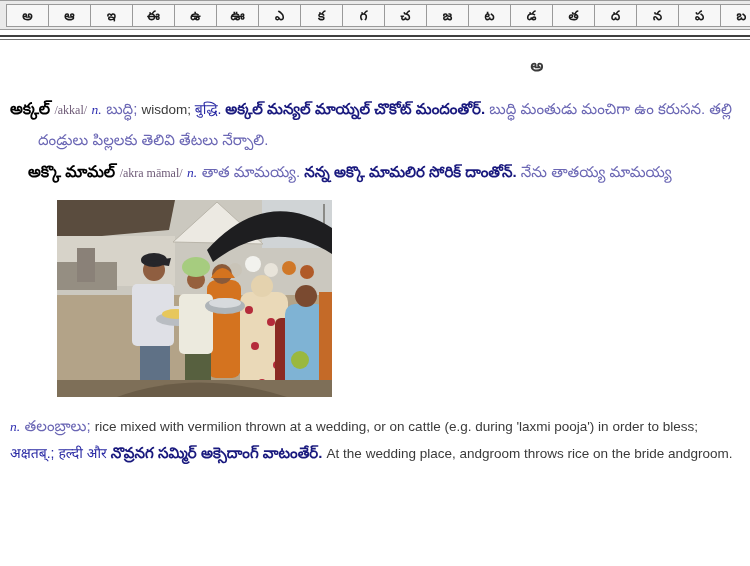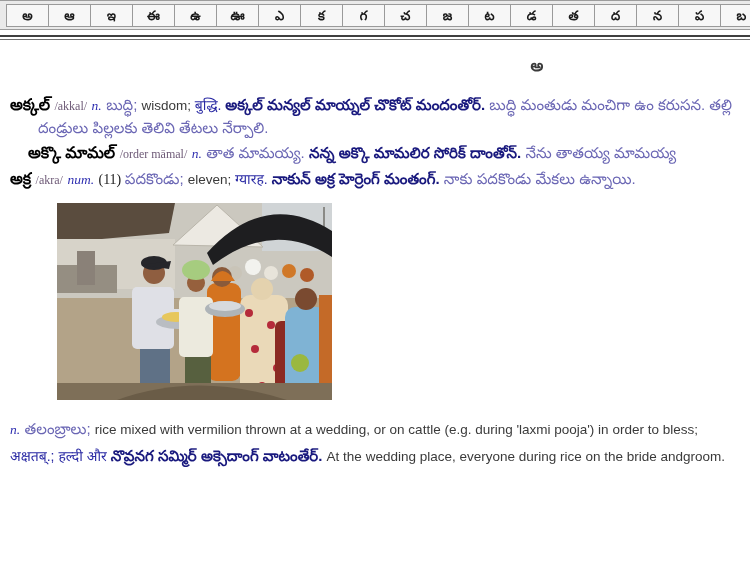--- a/index.html
+++ b/index.html
@@ -24,21 +24,21 @@
   .rule{
     margin-top:5px;height:2px;background:#ffffff;
     border-top:2px solid #3f3f3f;border-bottom:1px solid #6f6f6f;
   }
   
   main{padding:0 4px 0 10px;}
   .heading{
     width:1054px;text-align:center;font-weight:bold;font-size:16px;color:#3a3a3a;
     margin:17px 0 15px 0;
   }
-  .entry{margin:0 0 3px 0;padding-left:28px;text-indent:-28px;line-height:22px;}
+  .entry{margin:0 0 3px 0;padding-left:28px;text-indent:-28px;line-height:29px;}
   .entry.sub{margin-left:18px;}
   .hw{color:#000000;font-weight:bold;font-size:16px;}
   .phon{font-family:"Liberation Serif","DejaVu Serif",serif;font-size:12px;color:#6e5a77;}
   .pos{font-family:"Liberation Serif","DejaVu Serif",serif;font-style:italic;font-size:13.5px;color:#2e2eb0;}
   .num{color:#1a1a1a;font-family:"Liberation Serif","DejaVu Serif",serif;font-size:14px;}
   .gte{color:#6a66b4;font-size:15px;}
   .gen{color:#3a3a3a;font-size:13.5px;}
   .ghi{color:#2a2aa4;font-size:14px;}
   .ex{color:#19197e;font-weight:bold;font-size:15px;}
   .tr{color:#6a66b4;font-size:15px;}
@@ -79,32 +79,26 @@
   <p class="entry">
     <b class="hw">అక్కల్</b>
     <span class="phon">/akkal/</span>
     <i class="pos">n.</i>
     <span class="gte">బుద్ధి; </span><span class="gen">wisdom; </span><span class="ghi">बुद्धि. </span><b class="ex">అక్కల్ మన్యల్ మాయ్నల్ చొకోట్ మందంతోర్. </b><span class="tr">బుద్ధి మంతుడు మంచిగా ఉం కరుసన. తల్లి దండ్రులు పిల్లలకు తెలివి తేటలు నేర్పాలి.</span>
   </p>
 
 
   <p class="entry sub">
     <b class="hw">అక్కొ మామల్</b>
-    <span class="phon">/order māmal/</span>
+    <span class="phon">/akra māmal/</span>
     <i class="pos">n.</i>
     <span class="gte">తాత మామయ్య. </span><b class="ex">నన్న అక్కొ మామలిర సోరిక్ దాంతోన్. </b><span class="tr">నేను తాతయ్య మామయ్య</span>
   </p>
 
 
-  <p class="entry">
-    <b class="hw">అక్ర</b>
-    <span class="phon">/akra/</span>
-    <i class="pos">num.</i>
-    <span class="num">(11) </span><span class="gte">పదకొండు; </span><span class="gen">eleven; </span><span class="ghi">ग्यारह. </span><b class="ex">నాకున్ అక్ర హెర్రెంగ్ మంతంగ్. </b><span class="tr">నాకు పదకొండు మేకలు ఉన్నాయి.</span>
-  </p>
 
 
   <div class="photo-wrap">
     <svg width="275" height="197" viewBox="0 0 275 197" xmlns="http://www.w3.org/2000/svg">
 
       <rect x="0" y="0" width="275" height="197" fill="#b3a388"></rect>
 
       <rect x="0" y="0" width="275" height="95" fill="#cbc8bf"></rect>
       <rect x="205" y="0" width="70" height="48" fill="#d0d4d6"></rect>
 
@@ -158,16 +152,16 @@
       <ellipse cx="168" cy="106" rx="20" ry="8" fill="#aeb4b8"></ellipse>
       <ellipse cx="168" cy="103" rx="16" ry="5" fill="#d7dadd"></ellipse>
 
       <rect x="0" y="180" width="275" height="17" fill="#7e6f58"></rect>
       <path d="M60,197 Q140,168 230,197 Z" fill="#6a5c47"></path>
     </svg>
   </div>
 
   <p class="caption">
     <i class="pos">n.</i>
-    <span class="gte">తలంబ్రాలు; </span><span class="gen">rice mixed with vermilion thrown at a wedding, or on cattle (e.g. during 'laxmi pooja') in order to bless; </span><span class="ghi">अक्षतब्.; हल्दी और </span><b class="ex">నొవ్రనగ సమ్మిర్ అక్సెదాంగ్ వాటంతేర్. </b><span class="gen">At the wedding place, everyone during rice on the bride andgroom.</span>
+    <span class="gte">తలంబ్రాలు; </span><span class="gen">rice mixed with vermilion thrown at a wedding, or on cattle (e.g. during 'laxmi pooja') in order to bless; </span><span class="ghi">अक्षतब्.; हल्दी और </span><b class="ex">నొవ్రనగ సమ్మిర్ అక్సెదాంగ్ వాటంతేర్. </b><span class="gen">At the wedding place, andgroom throws rice on the bride andgroom.</span>
   </p>
 
 </main>
 
 </body></html>

